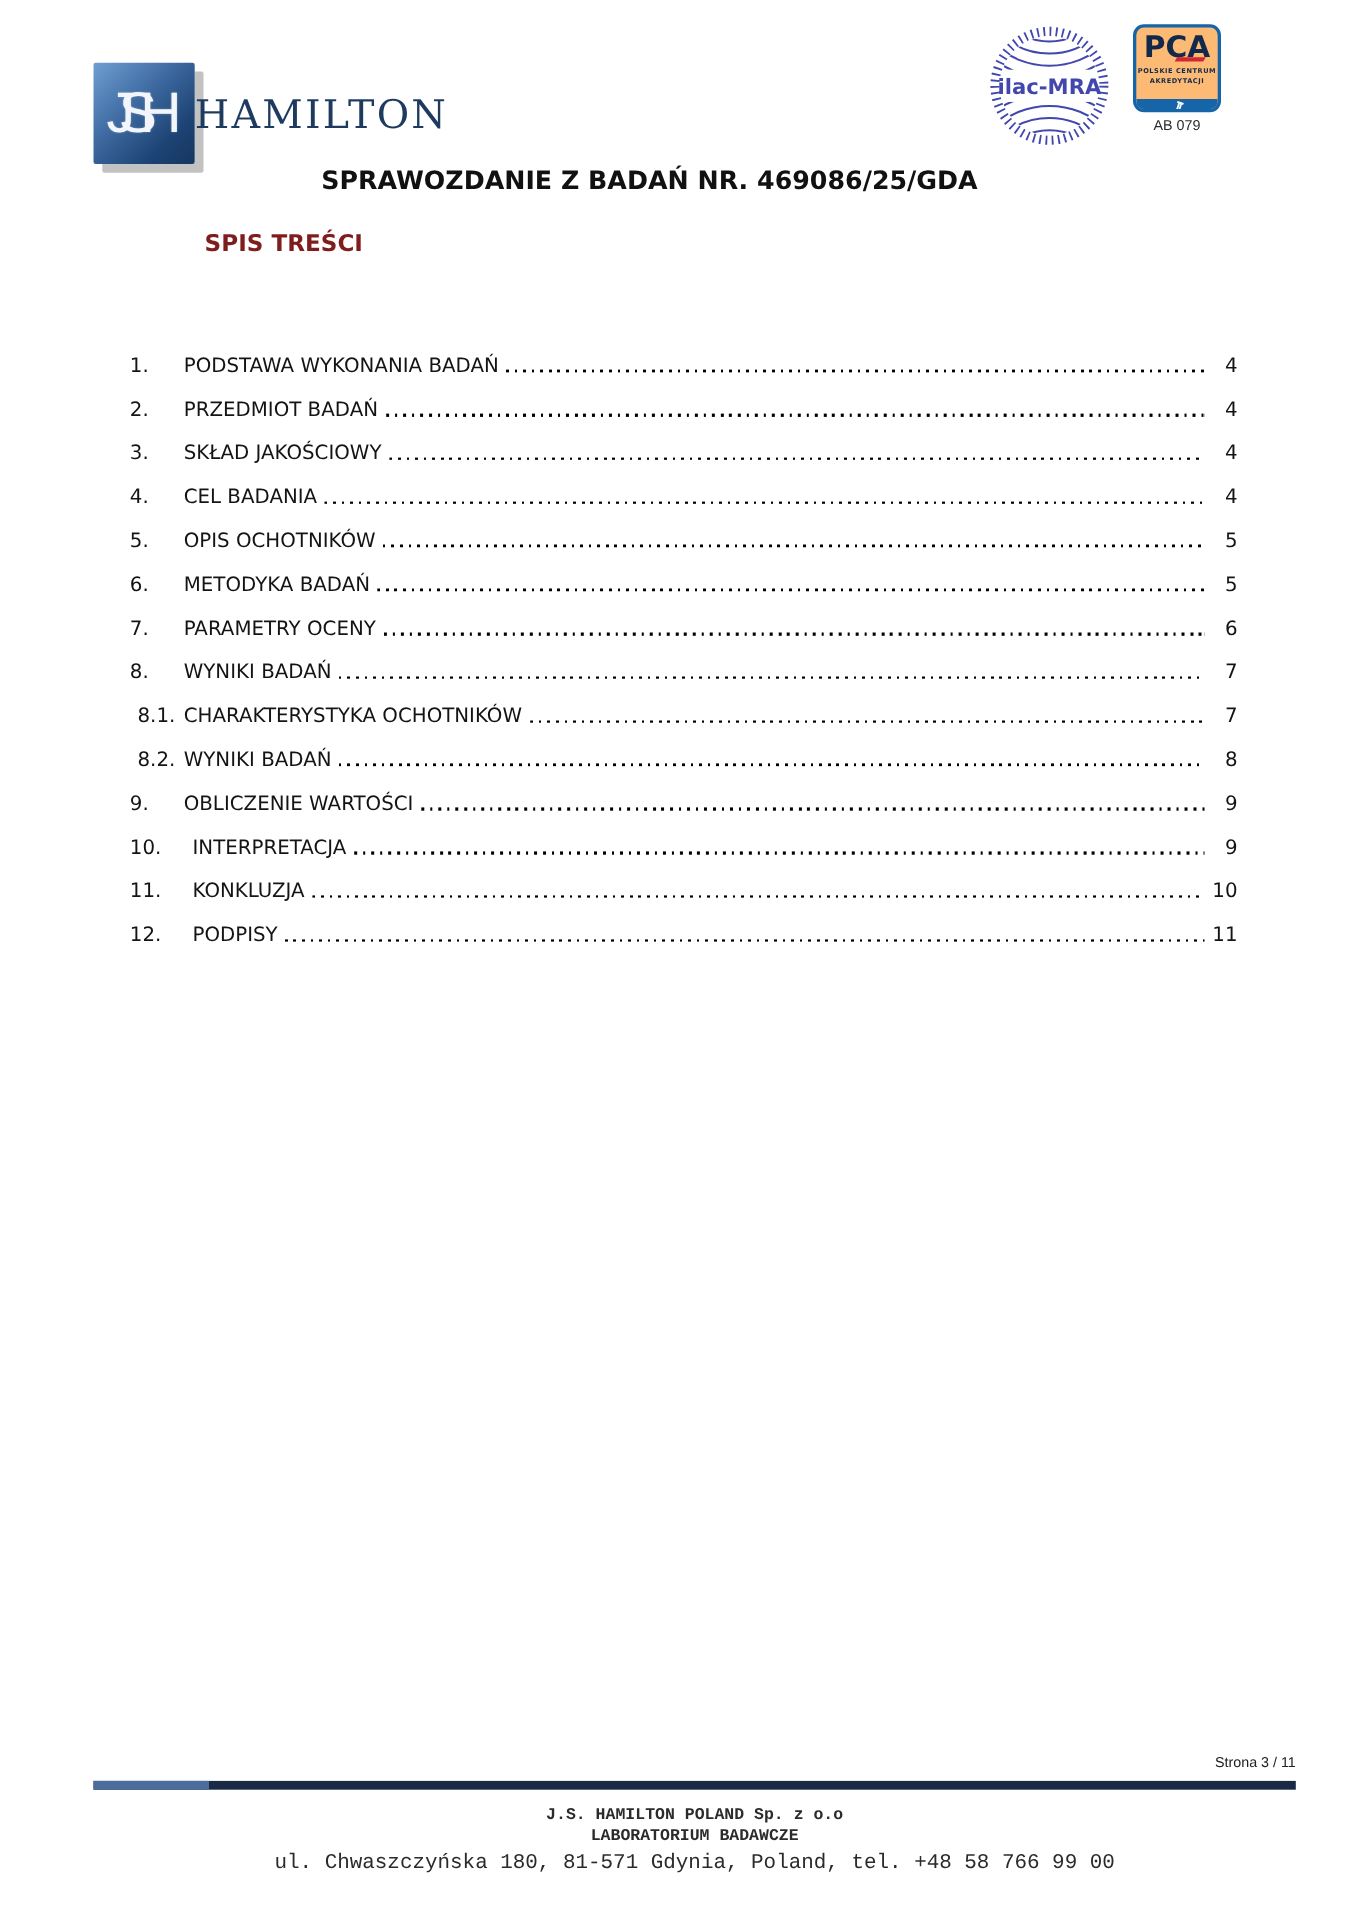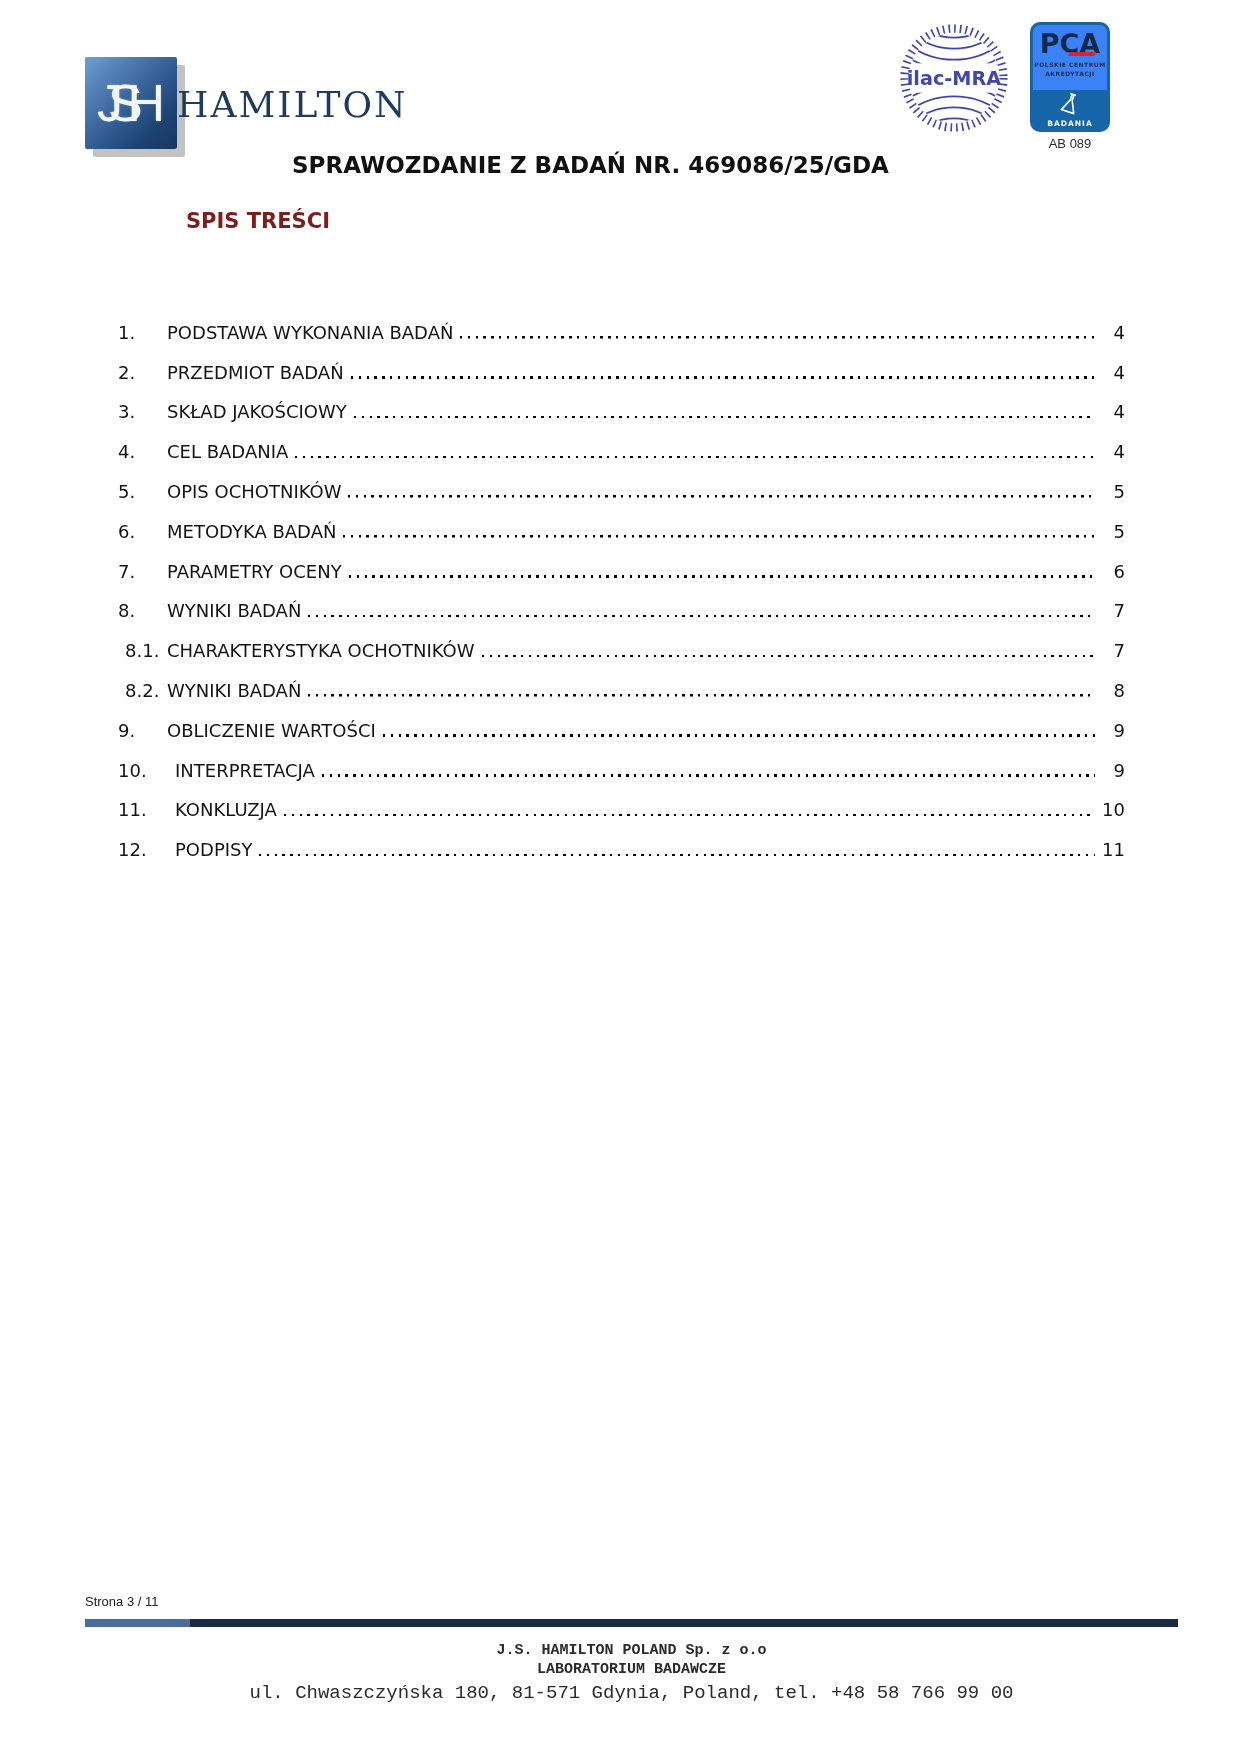--- a/index.html
+++ b/index.html
@@ -13,22 +13,22 @@
       box-shadow:8px 8px 0 #c2c2c2;
       display:flex;align-items:center;justify-content:center;}
   .jsh-monogram{font-family:Liberation Sans, sans-serif;font-size:52px;color:#f2f6fb;
       letter-spacing:-15px;padding-right:15px;line-height:1;text-shadow:0 0 2px rgba(255,255,255,.35);}
   .jsh-brand{font-family:"DejaVu Serif",serif;font-size:36px;color:#1e3a5f;
       letter-spacing:2px;margin-top:2px;}
 
   .ilac-seal{position:absolute;left:899px;top:23px;width:110px;height:110px;}
 
   .pca-wrap{position:absolute;left:1030px;top:22px;width:80px;text-align:center;}
-  .pca-badge{box-sizing:border-box;width:80px;height:110px;border:3px solid #1565a8;border-radius:10px;
-      background:#3b82f6;overflow:hidden;display:flex;flex-direction:column;}
+  .pca-badge{box-sizing:border-box;width:80px;height:80px;border:3px solid #1565a8;border-radius:10px;
+      background:#fdba74;overflow:hidden;display:flex;flex-direction:column;}
   .pca-top{flex:0 0 60px;display:flex;flex-direction:column;align-items:center;padding-top:5px;}
   .pca-acronym{font-size:27px;font-weight:bold;color:#13294b;line-height:1;letter-spacing:0px;}
   .pca-red{width:26px;height:4px;background:#d22630;margin:-5px 0 4px 24px;transform:skewX(-30deg);}
   .pca-org{font-size:6px;font-weight:bold;color:#13294b;line-height:1.5;letter-spacing:.5px;}
   .pca-bottom{flex:1;background:#1565a8;display:flex;flex-direction:column;align-items:center;justify-content:center;gap:2px;}
   .pca-scope{font-size:7.5px;font-weight:bold;color:#ffffff;letter-spacing:1px;}
   .pca-ab{margin-top:4px;font-size:13px;color:#2b2b2b;font-family:"Liberation Sans",sans-serif;}
 
   
   .doc-title{position:absolute;left:292px;top:152px;font-size:23px;font-weight:bold;color:#111;}
@@ -41,21 +41,21 @@
   .toc-row.wide .toc-num{width:57px;}
   .toc-row.sub{padding-left:7px;}
   .toc-row.sub .toc-num{width:42px;}
   .toc-label{flex:none;white-space:nowrap;}
   .toc-leader{flex:1;height:2.5px;margin:0 4px 4px 7px;
       background-image:repeating-linear-gradient(to right,#000 0 2.4px,transparent 2.4px 7.8px);
       background-repeat:repeat-x;background-size:auto 2.5px;background-position:left bottom;}
   .toc-page{flex:none;min-width:26px;text-align:right;}
 
   
-  .footer-page{position:absolute;left:85px;top:1594px;width:1093px;text-align:left;
+  .footer-page{position:absolute;left:85px;top:1594px;width:1093px;text-align:right;
       font-size:13px;color:#222;font-family:"Liberation Sans",sans-serif;}
   .footer-bar{position:absolute;left:85px;top:1619px;width:1093px;height:8px;background:#1b2a44;}
   .footer-bar-light{width:105px;height:8px;background:#4c6c9c;}
   .footer-info{position:absolute;left:85px;top:1642px;width:1093px;text-align:center;
       font-family:Liberation Mono, monospace;color:#2b2b2b;}
   .footer-company{font-size:15px;font-weight:bold;line-height:1.25;}
   .footer-dept{font-size:15px;font-weight:bold;line-height:1.25;}
   .footer-address{font-size:19px;line-height:1.4;}
 </style>
 </head>
@@ -101,21 +101,21 @@
       </div>
       <div class="pca-bottom">
         <svg width="26" height="26" viewBox="0 0 26 26">
           <g fill="none" stroke="#ffffff" stroke-width="1.6" stroke-linejoin="round" transform="rotate(18 13 13)">
             <path d="M10 3 h6 M12 3 v6 L6.5 21 h13 L14 9 V3"></path>
           </g>
         </svg>
         <span class="pca-scope">BADANIA</span>
       </div>
     </div>
-    <div class="pca-ab">AB 089</div>
+    <div class="pca-ab">AB 079</div>
   </div>
 
   <div class="doc-title">SPRAWOZDANIE Z BADAŃ NR. 469086/25/GDA</div>
   <div class="toc-heading">SPIS TREŚCI</div>
 
   <div class="toc">
 
       <div class="toc-row">
         <span class="toc-num">1.</span>
         <span class="toc-label">PODSTAWA WYKONANIA BADAŃ</span>

